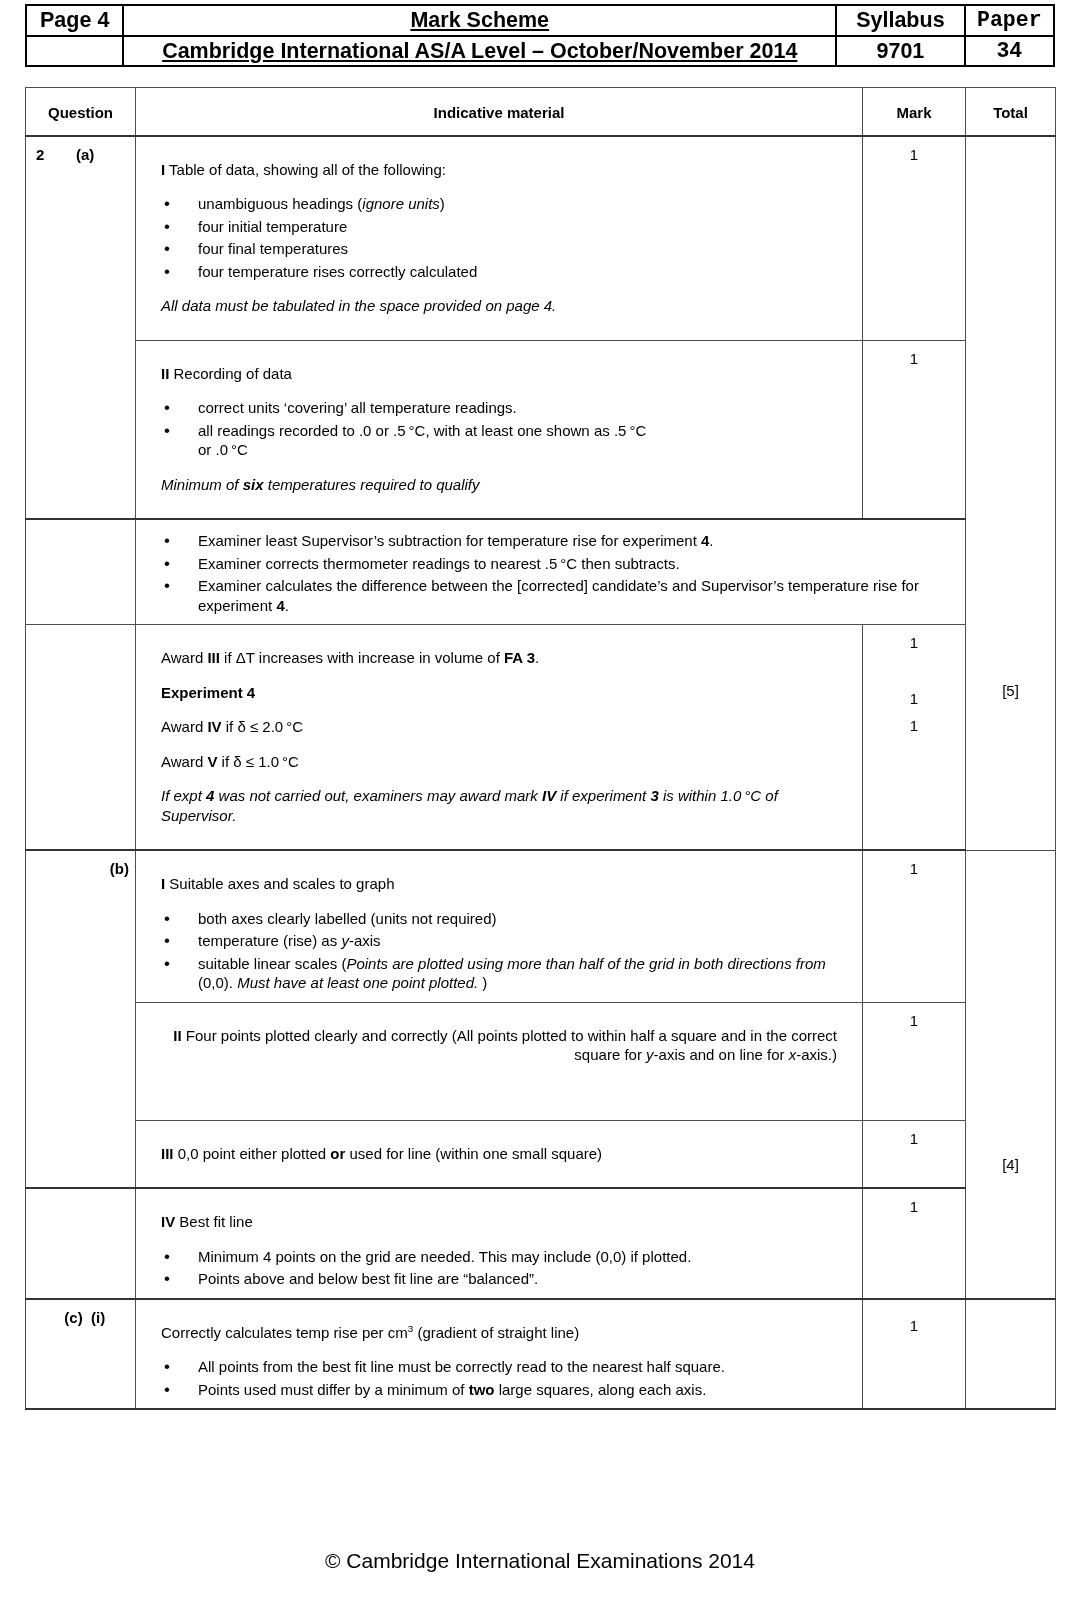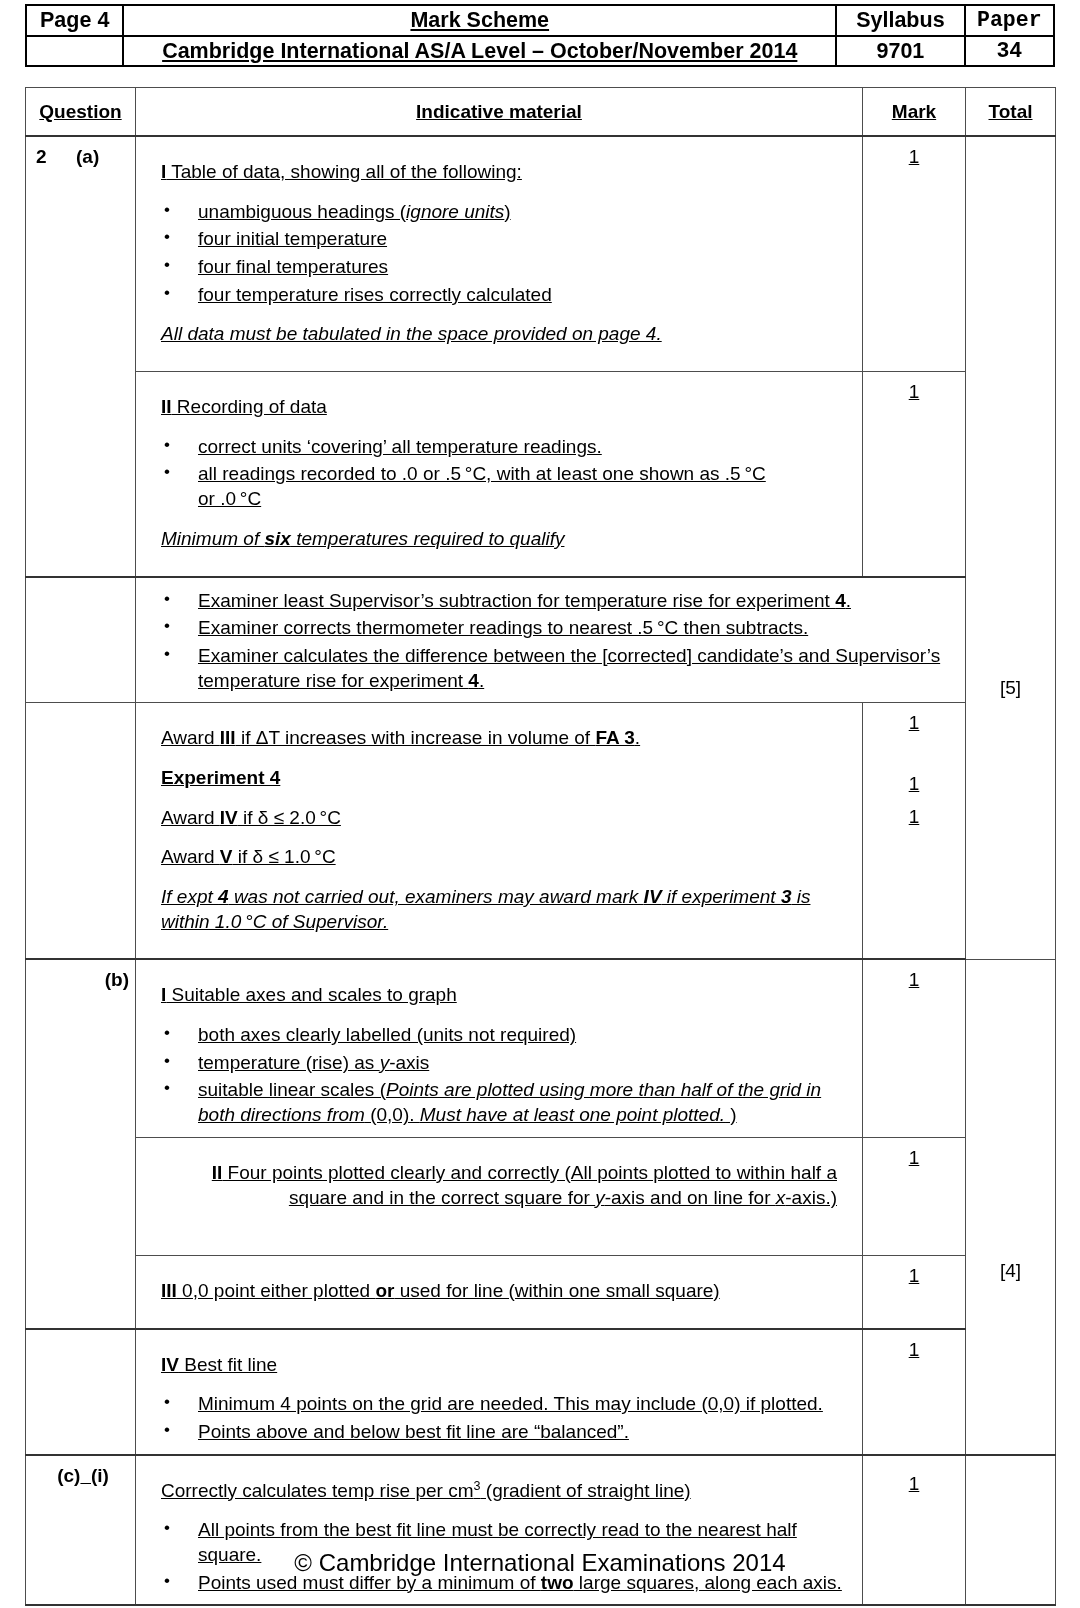--- a/index.html
+++ b/index.html
@@ -49,23 +49,22 @@
   table.main {
     width: 1030px;
     border-collapse: collapse;
     table-layout: fixed;
     margin: 0;
   }
   table.main td {
     border: 1px solid #4d4d4d;
     vertical-align: top;
     padding: 8px 10px 9px 10px;
-    font-size: 19px;
+    font-size: 15px;
     line-height: 1.30;
-    text-decoration: underline;
   }
   table.main td.thickbottom { border-bottom: 2px solid #333; }
   table.main td.thicktop { border-top: 2px solid #333; }
 
   .col-q     { width: 110px; }
   .col-ind   { width: 727px; }
   .col-mark  { width: 103px; }
   .col-total { width: 90px; }
 
   thead td {
@@ -122,21 +121,21 @@
   p.line { margin: 15px; }
   p.line + p.line { margin-top: 1px; }
   sup { font-size: 0.66em; vertical-align: super; line-height: 0; }
 
   .footer {
     position: absolute;
     left: 0;
     top: 1549px;
     width: 1080px;
     text-align: center;
-    font-size: 24px;
+    font-size: 21px;
   }
 </style>
 </head>
 <body>
 
 <div class="page">
 
   <table class="hdr">
     <tbody>
         <tr>

